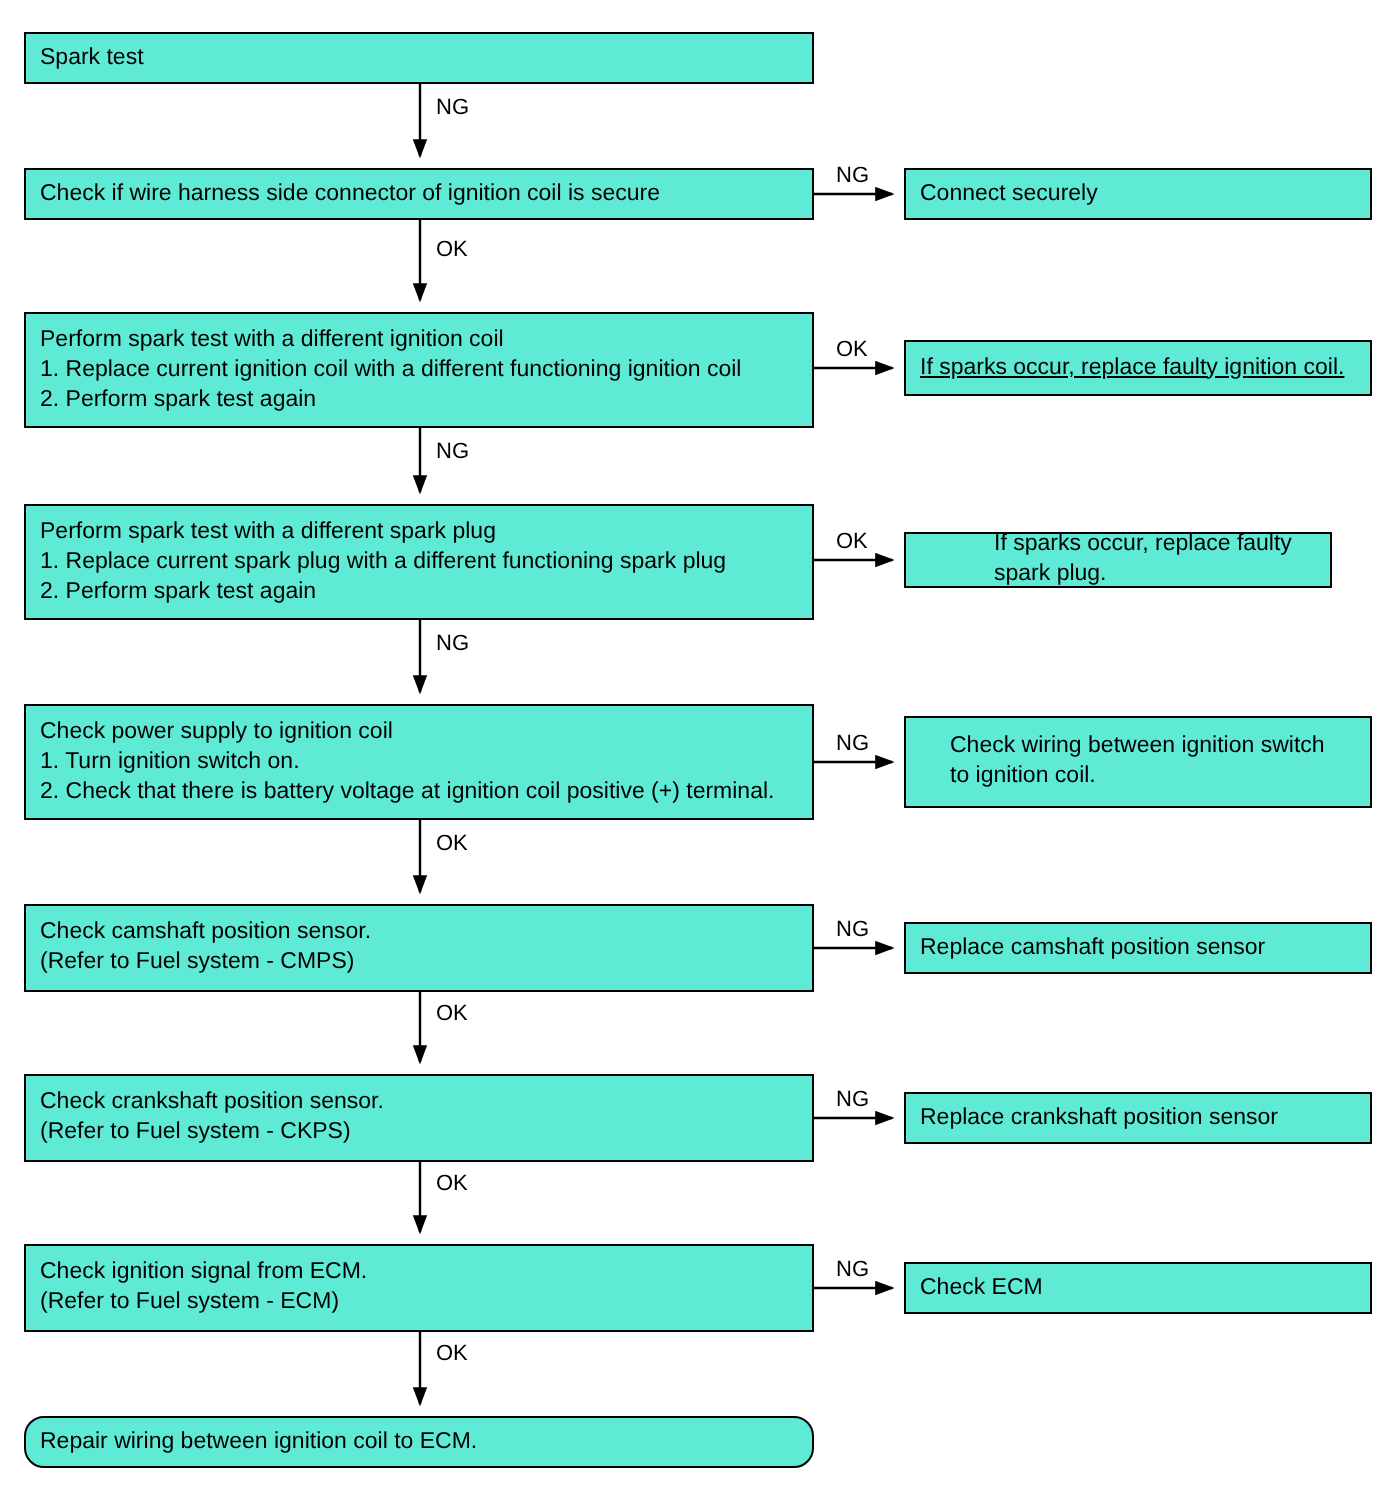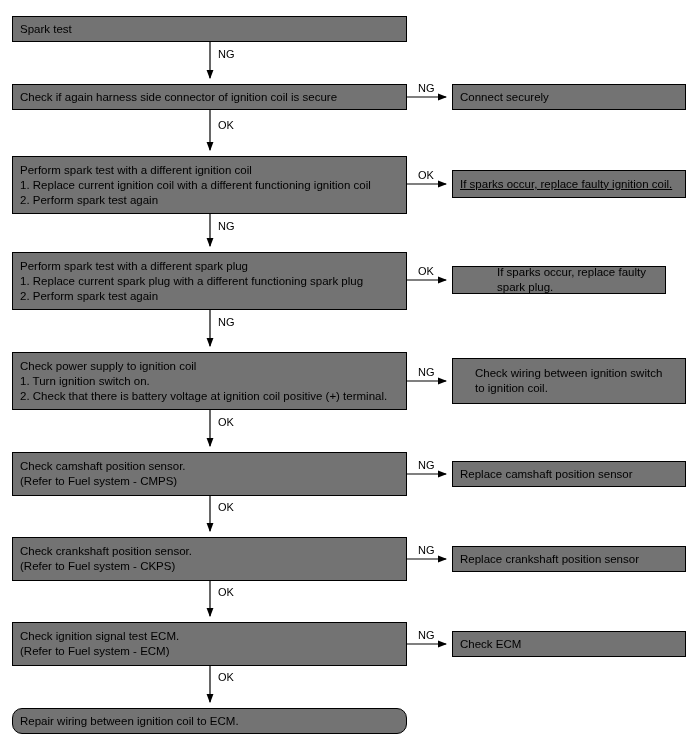--- a/index.html
+++ b/index.html
@@ -14,21 +14,21 @@
   #flow {
     position: relative;
     width: 700px;
     height: 748px;
     overflow: hidden;
   }
   .node {
     position: absolute;
     box-sizing: border-box;
     border: 1px solid #000000;
-    background: #737373;
+    background: #5eead4;
     font-size: 11.5px;
     line-height: 15px;
     padding: 5px 7px;
     white-space: pre-line;
     display: flex;
     flex-direction: column;
     justify-content: center;
   }
   .node .line {
     display: block;
@@ -77,21 +77,21 @@
     <line x1="407" y1="474" x2="446" y2="474" stroke="#000000" stroke-width="1.2" marker-end="url(#arrowhead)"></line>
     <line x1="407" y1="559" x2="446" y2="559" stroke="#000000" stroke-width="1.2" marker-end="url(#arrowhead)"></line>
     <line x1="407" y1="644" x2="446" y2="644" stroke="#000000" stroke-width="1.2" marker-end="url(#arrowhead)"></line>
   </svg>
 
   <div class="node" style="left:12px;top:16px;width:395px;height:26px;">
     <span class="line">Spark test</span>
   </div>
 
   <div class="node" style="left:12px;top:84px;width:395px;height:26px;">
-    <span class="line">Check if again harness side connector of ignition coil is secure</span>
+    <span class="line">Check if wire harness side connector of ignition coil is secure</span>
   </div>
 
   <div class="node" style="left:452px;top:84px;width:234px;height:26px;">
     <span class="line">Connect securely</span>
   </div>
 
   <div class="node" style="left:12px;top:156px;width:395px;height:58px;">
     <span class="line">Perform spark test with a different ignition coil</span>
     <span class="line">1. Replace current ignition coil with a different functioning ignition coil</span>
     <span class="line">2. Perform spark test again</span>
@@ -134,21 +134,21 @@
   <div class="node" style="left:12px;top:537px;width:395px;height:44px;">
     <span class="line">Check crankshaft position sensor.</span>
     <span class="line">(Refer to Fuel system - CKPS)</span>
   </div>
 
   <div class="node" style="left:452px;top:546px;width:234px;height:26px;">
     <span class="line">Replace crankshaft position sensor</span>
   </div>
 
   <div class="node" style="left:12px;top:622px;width:395px;height:44px;">
-    <span class="line">Check ignition signal test ECM.</span>
+    <span class="line">Check ignition signal from ECM.</span>
     <span class="line">(Refer to Fuel system - ECM)</span>
   </div>
 
   <div class="node" style="left:452px;top:631px;width:234px;height:26px;">
     <span class="line">Check ECM</span>
   </div>
 
   <div class="node" style="left:12px;top:708px;width:395px;height:26px;border-radius:10px;">
     <span class="line">Repair wiring between ignition coil to ECM.</span>
   </div>

